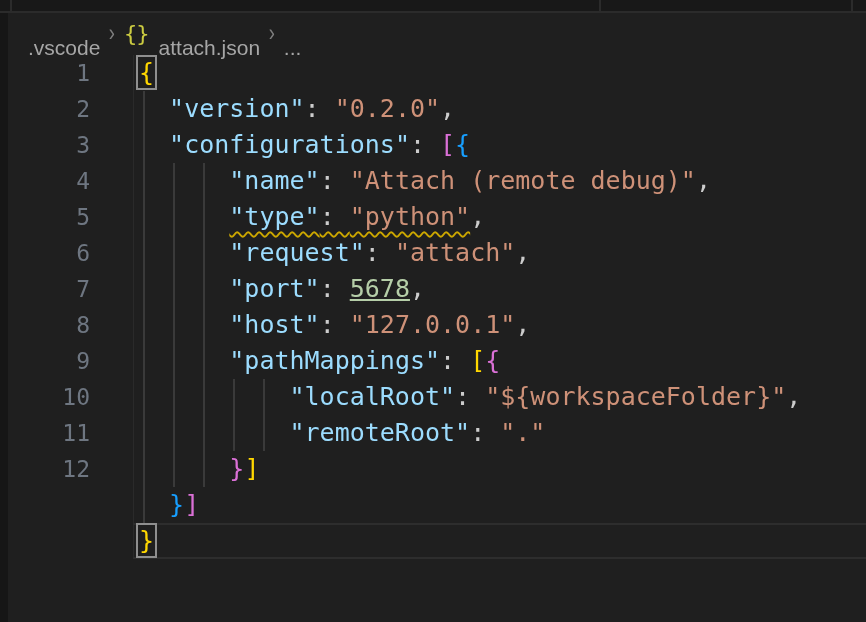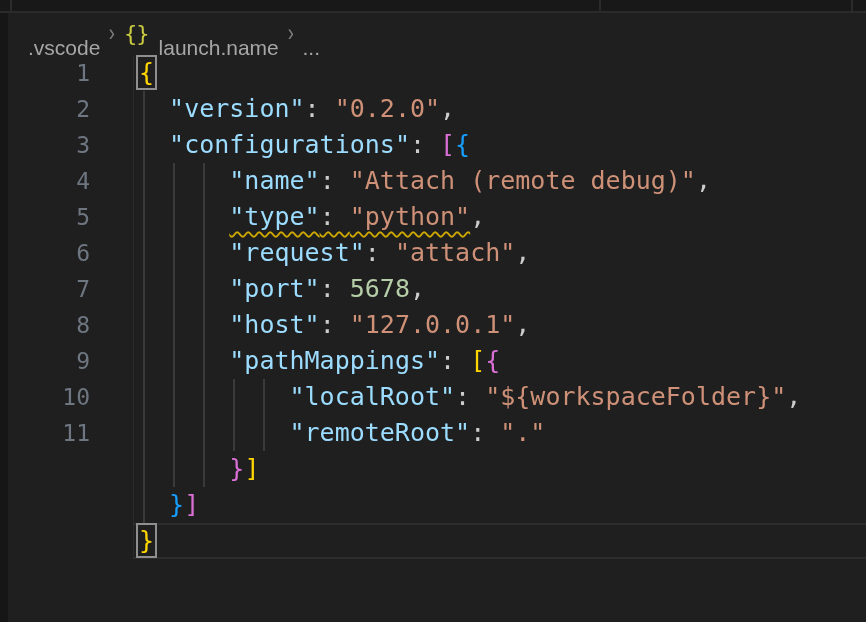--- a/index.html
+++ b/index.html
@@ -36,21 +36,21 @@
     color:var(--line_number,#6e7681);font-size:23px;}
   .line.active .num{color:var(--line_number_active,#c6c6c6);}
   .hl{position:absolute;left:133px;right:0;top:0;bottom:0;box-sizing:border-box;
     border-top:2px solid var(--current_line_border,#2d2d2d);
     border-bottom:2px solid var(--current_line_border,#2d2d2d);}
   .content{position:absolute;left:139px;top:0;}
   .guide{position:absolute;top:0;width:2px;height:36px;background:var(--indent_guide,#3a3a3a);}
 
   .tk-key{color:var(--key,#9CDCFE);}
   .tk-str{color:var(--string,#CE9178);}
-  .tk-num{color:var(--number,#B5CEA8);}
+  .tk-num{color:var(--number,#B5CEA8);text-decoration:underline;}
   .tk-pun{color:var(--punctuation,#cccccc);}
   .tk-ws{color:var(--punctuation,#cccccc);}
   .tk-b1{color:var(--bracket1,#FFD700);}
   .tk-b2{color:var(--bracket2,#DA70D6);}
   .tk-b3{color:var(--bracket3,#179FFF);}
   .tk-warn{text-decoration-line:underline;text-decoration-style:wavy;
     text-decoration-color:var(--warning_squiggle,#CCA700);
     text-decoration-thickness:2px;text-underline-offset:6px;}
   .match{outline:2px solid var(--bracket_match_border,#8f8f8f);outline-offset:1px;}
 </style>
@@ -60,36 +60,36 @@
 <div class="tabstrip">
   <div class="tab-divider d0"></div>
   <div class="tab-divider d1"></div>
   <div class="tab-divider d2"></div>
 </div>
 
 <div class="breadcrumb">
   <span class="bc-item">.vscode</span>
   <span class="bc-sep">›</span>
   <span class="bc-icon">{}</span>
-  <span class="bc-item">launch.name</span>
+  <span class="bc-item">attach.json</span>
   <span class="bc-sep">›</span>
   <span class="bc-item">...</span>
 </div>
 
 <div class="leftstrip"></div>
 
 <div class="code" id="code">
   <div class="gutter-border"></div>
 <div class="line"><div class="num">1</div><div class="content"><span class="tk-b1 match">{</span></div></div>
     <div class="line"><div class="num">2</div><div class="guide" style="left: 143px;"></div><div class="content"><span class="tk-ws">  </span><span class="tk-key">"version"</span><span class="tk-pun">: </span><span class="tk-str">"0.2.0"</span><span class="tk-pun">,</span></div></div>
     <div class="line"><div class="num">3</div><div class="guide" style="left: 143px;"></div><div class="content"><span class="tk-ws">  </span><span class="tk-key">"configurations"</span><span class="tk-pun">: </span><span class="tk-b2">[</span><span class="tk-b3">{</span></div></div>
     <div class="line"><div class="num">4</div><div class="guide" style="left: 143px;"></div><div class="guide" style="left: 173.1px;"></div><div class="guide" style="left: 203.2px;"></div><div class="content"><span class="tk-ws">      </span><span class="tk-key">"name"</span><span class="tk-pun">: </span><span class="tk-str">"Attach (remote debug)"</span><span class="tk-pun">,</span></div></div>
     <div class="line"><div class="num">5</div><div class="guide" style="left: 143px;"></div><div class="guide" style="left: 173.1px;"></div><div class="guide" style="left: 203.2px;"></div><div class="content"><span class="tk-ws">      </span><span class="tk-warn"><span class="tk-key">"type"</span><span class="tk-pun">: </span><span class="tk-str">"python"</span></span><span class="tk-pun">,</span></div></div>
     <div class="line"><div class="num">6</div><div class="guide" style="left: 143px;"></div><div class="guide" style="left: 173.1px;"></div><div class="guide" style="left: 203.2px;"></div><div class="content"><span class="tk-ws">      </span><span class="tk-key">"request"</span><span class="tk-pun">: </span><span class="tk-str">"attach"</span><span class="tk-pun">,</span></div></div>
     <div class="line"><div class="num">7</div><div class="guide" style="left: 143px;"></div><div class="guide" style="left: 173.1px;"></div><div class="guide" style="left: 203.2px;"></div><div class="content"><span class="tk-ws">      </span><span class="tk-key">"port"</span><span class="tk-pun">: </span><span class="tk-num">5678</span><span class="tk-pun">,</span></div></div>
     <div class="line"><div class="num">8</div><div class="guide" style="left: 143px;"></div><div class="guide" style="left: 173.1px;"></div><div class="guide" style="left: 203.2px;"></div><div class="content"><span class="tk-ws">      </span><span class="tk-key">"host"</span><span class="tk-pun">: </span><span class="tk-str">"127.0.0.1"</span><span class="tk-pun">,</span></div></div>
     <div class="line"><div class="num">9</div><div class="guide" style="left: 143px;"></div><div class="guide" style="left: 173.1px;"></div><div class="guide" style="left: 203.2px;"></div><div class="content"><span class="tk-ws">      </span><span class="tk-key">"pathMappings"</span><span class="tk-pun">: </span><span class="tk-b1">[</span><span class="tk-b2">{</span></div></div>
     <div class="line"><div class="num">10</div><div class="guide" style="left: 143px;"></div><div class="guide" style="left: 173.1px;"></div><div class="guide" style="left: 203.2px;"></div><div class="guide" style="left: 233.3px;"></div><div class="guide" style="left: 263.4px;"></div><div class="content"><span class="tk-ws">          </span><span class="tk-key">"localRoot"</span><span class="tk-pun">: </span><span class="tk-str">"${workspaceFolder}"</span><span class="tk-pun">,</span></div></div>
     <div class="line"><div class="num">11</div><div class="guide" style="left: 143px;"></div><div class="guide" style="left: 173.1px;"></div><div class="guide" style="left: 203.2px;"></div><div class="guide" style="left: 233.3px;"></div><div class="guide" style="left: 263.4px;"></div><div class="content"><span class="tk-ws">          </span><span class="tk-key">"remoteRoot"</span><span class="tk-pun">: </span><span class="tk-str">"."</span></div></div>
-    <div class="line"><div class="guide" style="left: 143px;"></div><div class="guide" style="left: 173.1px;"></div><div class="guide" style="left: 203.2px;"></div><div class="content"><span class="tk-ws">      </span><span class="tk-b2">}</span><span class="tk-b1">]</span></div></div>
+    <div class="line"><div class="num">12</div><div class="guide" style="left: 143px;"></div><div class="guide" style="left: 173.1px;"></div><div class="guide" style="left: 203.2px;"></div><div class="content"><span class="tk-ws">      </span><span class="tk-b2">}</span><span class="tk-b1">]</span></div></div>
     <div class="line"><div class="guide" style="left: 143px;"></div><div class="content"><span class="tk-ws">  </span><span class="tk-b3">}</span><span class="tk-b2">]</span></div></div>
     <div class="line active"><div class="hl"></div><div class="content"><span class="tk-b1 match">}</span></div></div>
   </div>
 
 </body></html>

